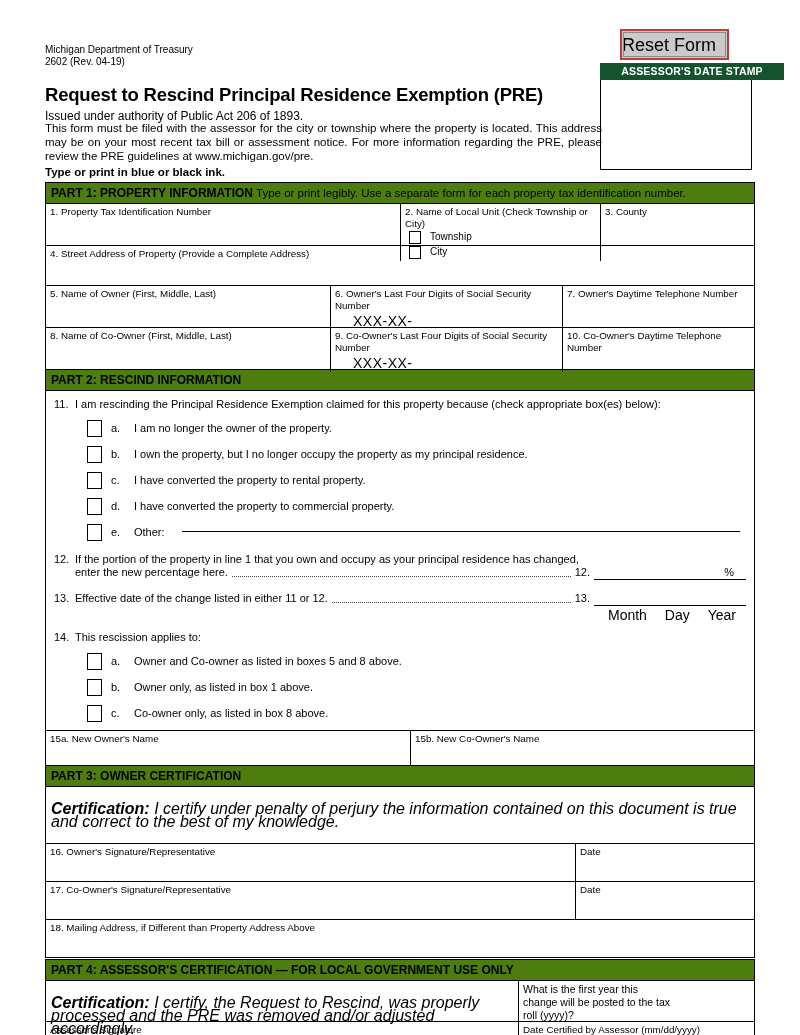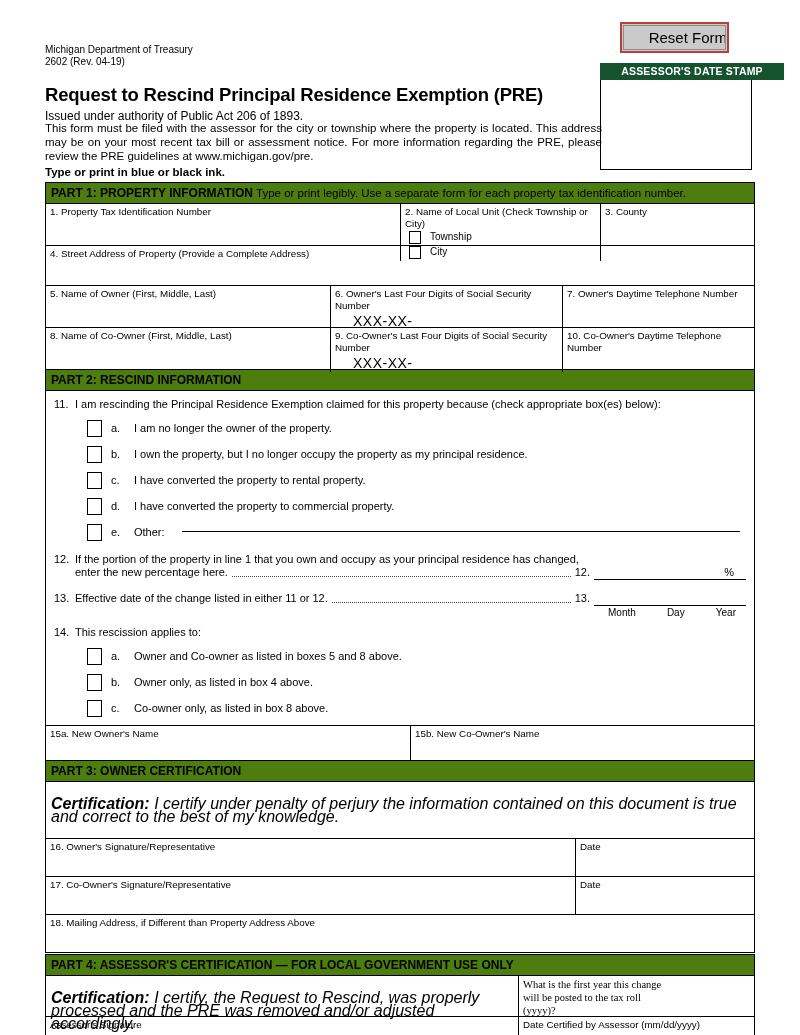--- a/index.html
+++ b/index.html
@@ -5,23 +5,23 @@
   * { margin:0; padding:0; box-sizing:border-box; }
   html,body { background:#e8e8e8; }
   .page {
     position:relative; width:800px; height:1035px; background:#ffffff;
     font-family:"Liberation Sans","DejaVu Sans",sans-serif; color:#000;
     overflow:hidden; margin:0 auto;
   }
   
   .agency { position:absolute; left:45px; top:44px; font-size:10px; line-height:12px; }
   .reset-btn {
-    position:absolute; left:620px; top:22px; width:109px; height:31px;
+    position:absolute; left:620px; top:29px; width:109px; height:31px;
     background:#cacaca; border:2px solid #b5403c; outline:1px solid #8c8c8c; outline-offset:-4px;
-    font-size:15px; color:#000; text-align:right; line-height:26px; cursor:pointer;
+    font-size:18px; color:#000; text-align:left; line-height:26px; cursor:pointer;
     font-family:inherit;
   }
   .stamp-bar {
     position:absolute; left:600px; top:63px; width:184px; height:17px; background:#14532d;
     color:#fff; font-weight:bold; font-size:10.5px; text-align:center; line-height:17px;
     letter-spacing:.2px;
   }
   .stamp-box { position:absolute; left:600px; top:80px; width:152px; height:90px; background:#fff; border:1px solid #000; border-top:none; }
   .form-title { position:absolute; left:45px; top:84px; font-size:18.5px; font-weight:bold; letter-spacing:-.2px; }
   .authority { position:absolute; left:45px; top:109px; font-size:12px; }
@@ -53,21 +53,21 @@
   .item { display:flex; margin-top:2px; line-height:13px; }
   .num { width:21px; flex:none; }
   .optrow { display:flex; align-items:center; gap:9px; margin:8px 0 0 33px; min-height:18px; }
   .optrow .key { width:14px; flex:none; }
   .fill-line { flex:1; border-bottom:1px solid #000; margin:0 6px 1px 8px; }
   .leader-block { margin-top:12px; }
   .lead-row { display:flex; line-height:13px; }
   .dots { flex:1; border-bottom:1.5px dotted #444; margin:0 4px 3px 4px; }
   .ans-num { flex:none; margin-right:4px; }
   .ans-line { flex:none; width:152px; border-bottom:1px solid #000; text-align:right; padding-right:12px; font-size:11px; height:14px; }
-  .date-labels { display:flex; width:152px; margin-left:auto; font-size:10px; padding:1px 10px 0 14px; justify-content:space-between; }
+  .date-labels { display:flex; width:152px; margin-left:auto; font-size:14px; padding:1px 10px 0 14px; justify-content:space-between; }
   .r15 { grid-template-columns:365px 345px; height:35px; border-top:1px solid #000; display:grid; }
   
   .cert-row { padding:15px 5px; font-size:16px; font-style:italic; line-height:13px; border-top:none; }
   .r16 { grid-template-columns:530px 180px; height:38px; }
   .r18 { grid-template-columns:1fr; height:38px; }
   .r4a { grid-template-columns:473px 237px; height:40px; }
   .q-cell { font-size:10.5px; line-height:13px; }
   .q-underline { position:absolute; right:5px; bottom:9px; width:88px; border-bottom:1px solid #000; }
 </style>
 </head>
@@ -218,21 +218,21 @@
           <span>This rescission applies to:</span>
         </div>
         <div class="optrow">
           <span class="cb"></span>
           <span class="key">a.</span>
           <span>Owner and Co-owner as listed in boxes 5 and 8 above.</span>
         </div>
         <div class="optrow">
           <span class="cb"></span>
           <span class="key">b.</span>
-          <span>Owner only, as listed in box 4 above.</span>
+          <span>Owner only, as listed in box 1 above.</span>
         </div>
         <div class="optrow">
           <span class="cb"></span>
           <span class="key">c.</span>
           <span>Co-owner only, as listed in box 8 above.</span>
         </div>
       </div>
 
       <div class="r15">
         <div class="cell">
@@ -280,21 +280,21 @@
     <div class="bar" style="margin-top:1px;">
       <b>PART 4: ASSESSOR'S CERTIFICATION — FOR LOCAL GOVERNMENT USE ONLY</b>
     </div>
     <div class="tbl">
       <div class="row r4a">
         <div class="cell cert-row">
           <b>Certification:</b>
           <span>I certify, the Request to Rescind, was properly processed and the PRE was removed and/or adjusted accordingly.</span>
         </div>
         <div class="cell q-cell">
-          <span style="display:inline-block; width:150px;font-family:Liberation Serif, serif;">What is the first year this change will be posted to the tax roll (yyyy)?</span>
+          <span style="display:inline-block; width:150px;">What is the first year this change will be posted to the tax roll (yyyy)?</span>
           <span class="q-underline"></span>
         </div>
       </div>
       <div class="row r4a">
         <div class="cell">
           <span>Assessor's Signature</span>
         </div>
         <div class="cell">
           <span>Date Certified by Assessor (mm/dd/yyyy)</span>
         </div>

